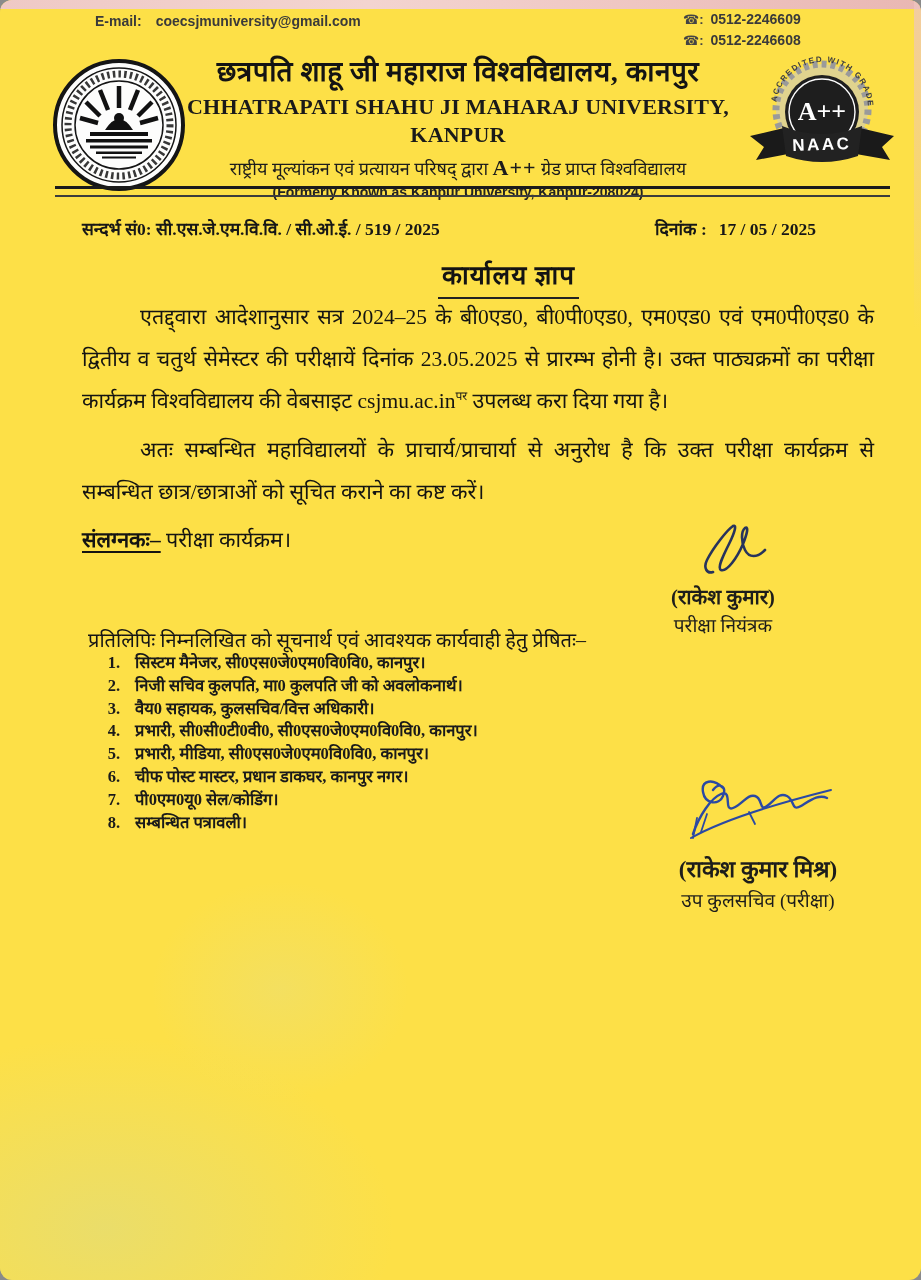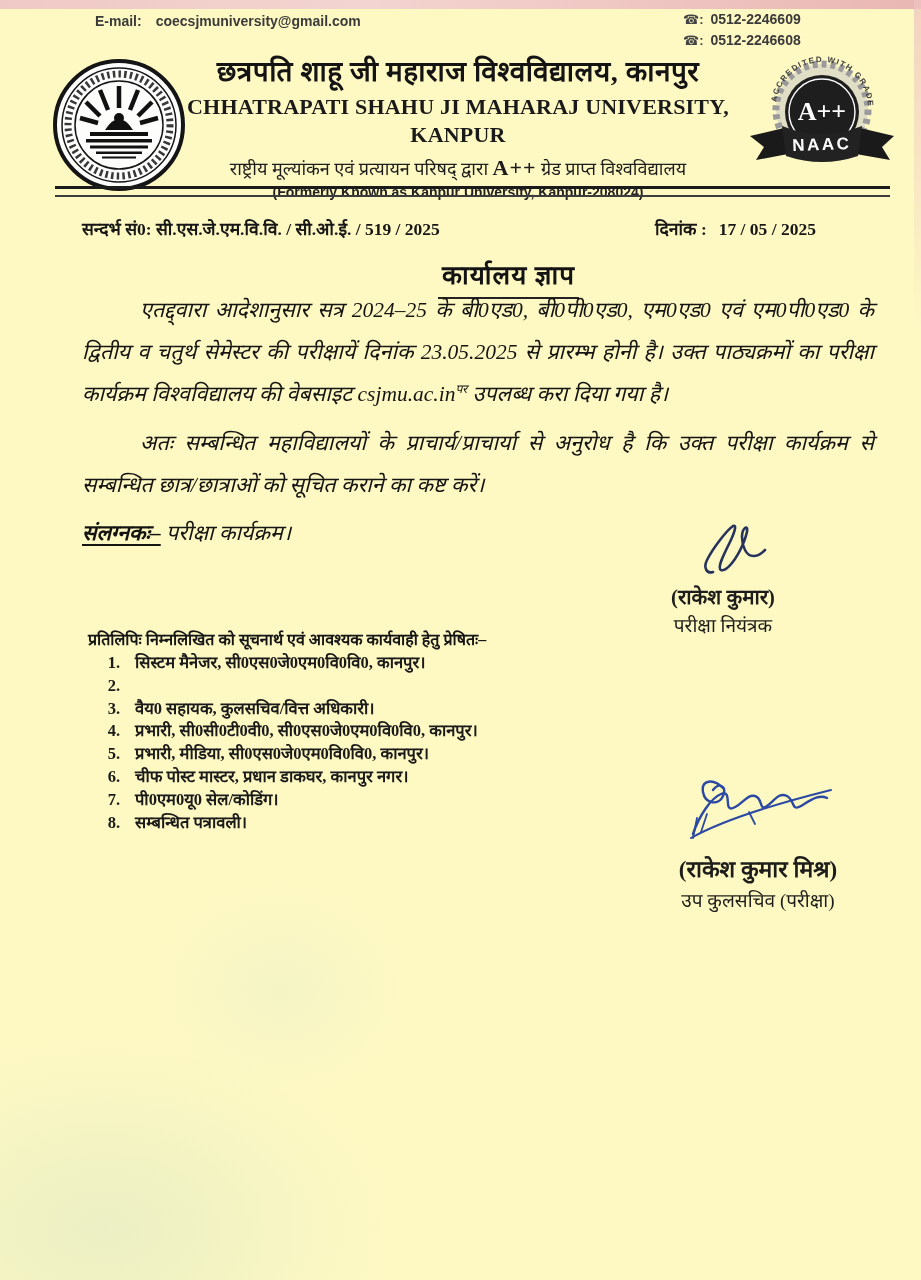--- a/index.html
+++ b/index.html
@@ -1,19 +1,19 @@
 <!DOCTYPE html>
 <html><head>
 <meta charset="utf-8">
 <style>
   html,body{margin:0;padding:0;background:#8a8a8a;}
   .page{
     position:relative;width:921px;height:1280px;margin:0 auto;
-    background:#fef9c3;overflow:hidden;
-    font-family:"Liberation Serif","DejaVu Serif",serif;color:#1d1d1b;
+    background:#fde047;overflow:hidden;
+    font-family:"Liberation Serif","DejaVu Serif",serif;color:#1d1d1b;border-radius:12px;
   }
   
   .strip-top{position:absolute;left:0;top:0;width:921px;height:9px;
     background:linear-gradient(90deg,#efc9c5 0%,#f3d4d0 40%,#eec3bf 75%,#e9b7b3 100%);}
   .edge-right{position:absolute;right:0;top:0;width:7px;height:330px;
     background:linear-gradient(180deg,rgba(238,197,193,.75),rgba(238,197,193,0));}
   .smudge1{position:absolute;left:0;bottom:0;width:420px;height:260px;
     background:radial-gradient(ellipse at 25% 80%,rgba(186,214,196,.28),rgba(186,214,196,0) 65%);}
   .smudge2{position:absolute;left:150px;bottom:180px;width:260px;height:220px;
     background:radial-gradient(ellipse at 50% 50%,rgba(200,220,208,.18),rgba(200,220,208,0) 70%);}
@@ -50,40 +50,40 @@
   .ref-left{position:absolute;left:82px;top:0;}
   .ref-right{position:absolute;left:655px;top:0;}
   .ref-right .dl{margin-right:12px;}
 
   
   .doc-title-row{position:absolute;left:0;top:256px;width:921px;text-align:center;padding-left:48px;}
   .doc-title{display:inline-block;font-size:26px;font-weight:bold;color:#131313;
     border-bottom:2.5px solid #222;padding:0 4px 5px 4px;letter-spacing:1px;}
 
   
-  .body-block{position:absolute;left:82px;top:289px;width:792px;font-size:21.5px;line-height:42px;
-    text-align:justify;color:#141412;font-style:italic;}
+  .body-block{position:absolute;left:82px;top:296px;width:792px;font-size:21.5px;line-height:42px;
+    text-align:justify;color:#141412;}
   .body-block p{margin:0;text-indent:58px;}
   .body-block p + p{margin-top:7px;}
   .sup{font-size:12px;vertical-align:super;line-height:0;}
   .attach-line{margin-top:6px;font-size:21.5px;}
   .attach-line .u{text-decoration:underline;text-underline-offset:4px;font-weight:bold;}
 
   
   .sig1{position:absolute;left:598px;top:518px;width:250px;text-align:center;}
   .sig1 .sig-svg{margin-left:60px;}
   .sig1 .nm{font-size:20.5px;font-weight:bold;margin-top:-2px;}
   .sig1 .tt{font-size:19px;margin-top:2px;}
   .sig2{position:absolute;left:628px;top:772px;width:260px;text-align:center;}
   .sig2 .nm{font-size:23px;font-weight:bold;margin-top:-4px;}
   .sig2 .tt{font-size:19px;margin-top:3px;}
 
   
   .copies{position:absolute;left:88px;top:628px;width:560px;color:#151515;}
-  .copies .hd{font-size:16px;font-weight:bold;line-height:24px;}
+  .copies .hd{font-size:20px;font-weight:normal;line-height:24px;}
   .copy-row{display:flex;font-size:16.5px;line-height:22.8px;font-weight:bold;color:#1a1a1a;}
   .copy-row .no{width:32px;text-align:right;flex:0 0 32px;}
   .copy-row .tx{margin-left:15px;}
 </style>
 </head>
 <body>
 
 <div class="page">
   <div class="strip-top"></div>
   <div class="edge-right"></div>
@@ -193,20 +193,21 @@
   </div>
 
   <div class="copies">
     <div class="hd">प्रतिलिपिः निम्नलिखित को सूचनार्थ एवं आवश्यक कार्यवाही हेतु प्रेषितः–</div>
     <div class="copy-row">
         <span class="no">1.</span>
         <span class="tx">सिस्टम मैनेजर, सी0एस0जे0एम0वि0वि0, कानपुर।</span>
       </div>
     <div class="copy-row">
         <span class="no">2.</span>
+        <span class="tx">निजी सचिव कुलपति, मा0 कुलपति जी को अवलोकनार्थ।</span>
       </div>
     <div class="copy-row">
         <span class="no">3.</span>
         <span class="tx">वैय0 सहायक, कुलसचिव/वित्त अधिकारी।</span>
       </div>
     <div class="copy-row">
         <span class="no">4.</span>
         <span class="tx">प्रभारी, सी0सी0टी0वी0, सी0एस0जे0एम0वि0वि0, कानपुर।</span>
       </div>
     <div class="copy-row">

